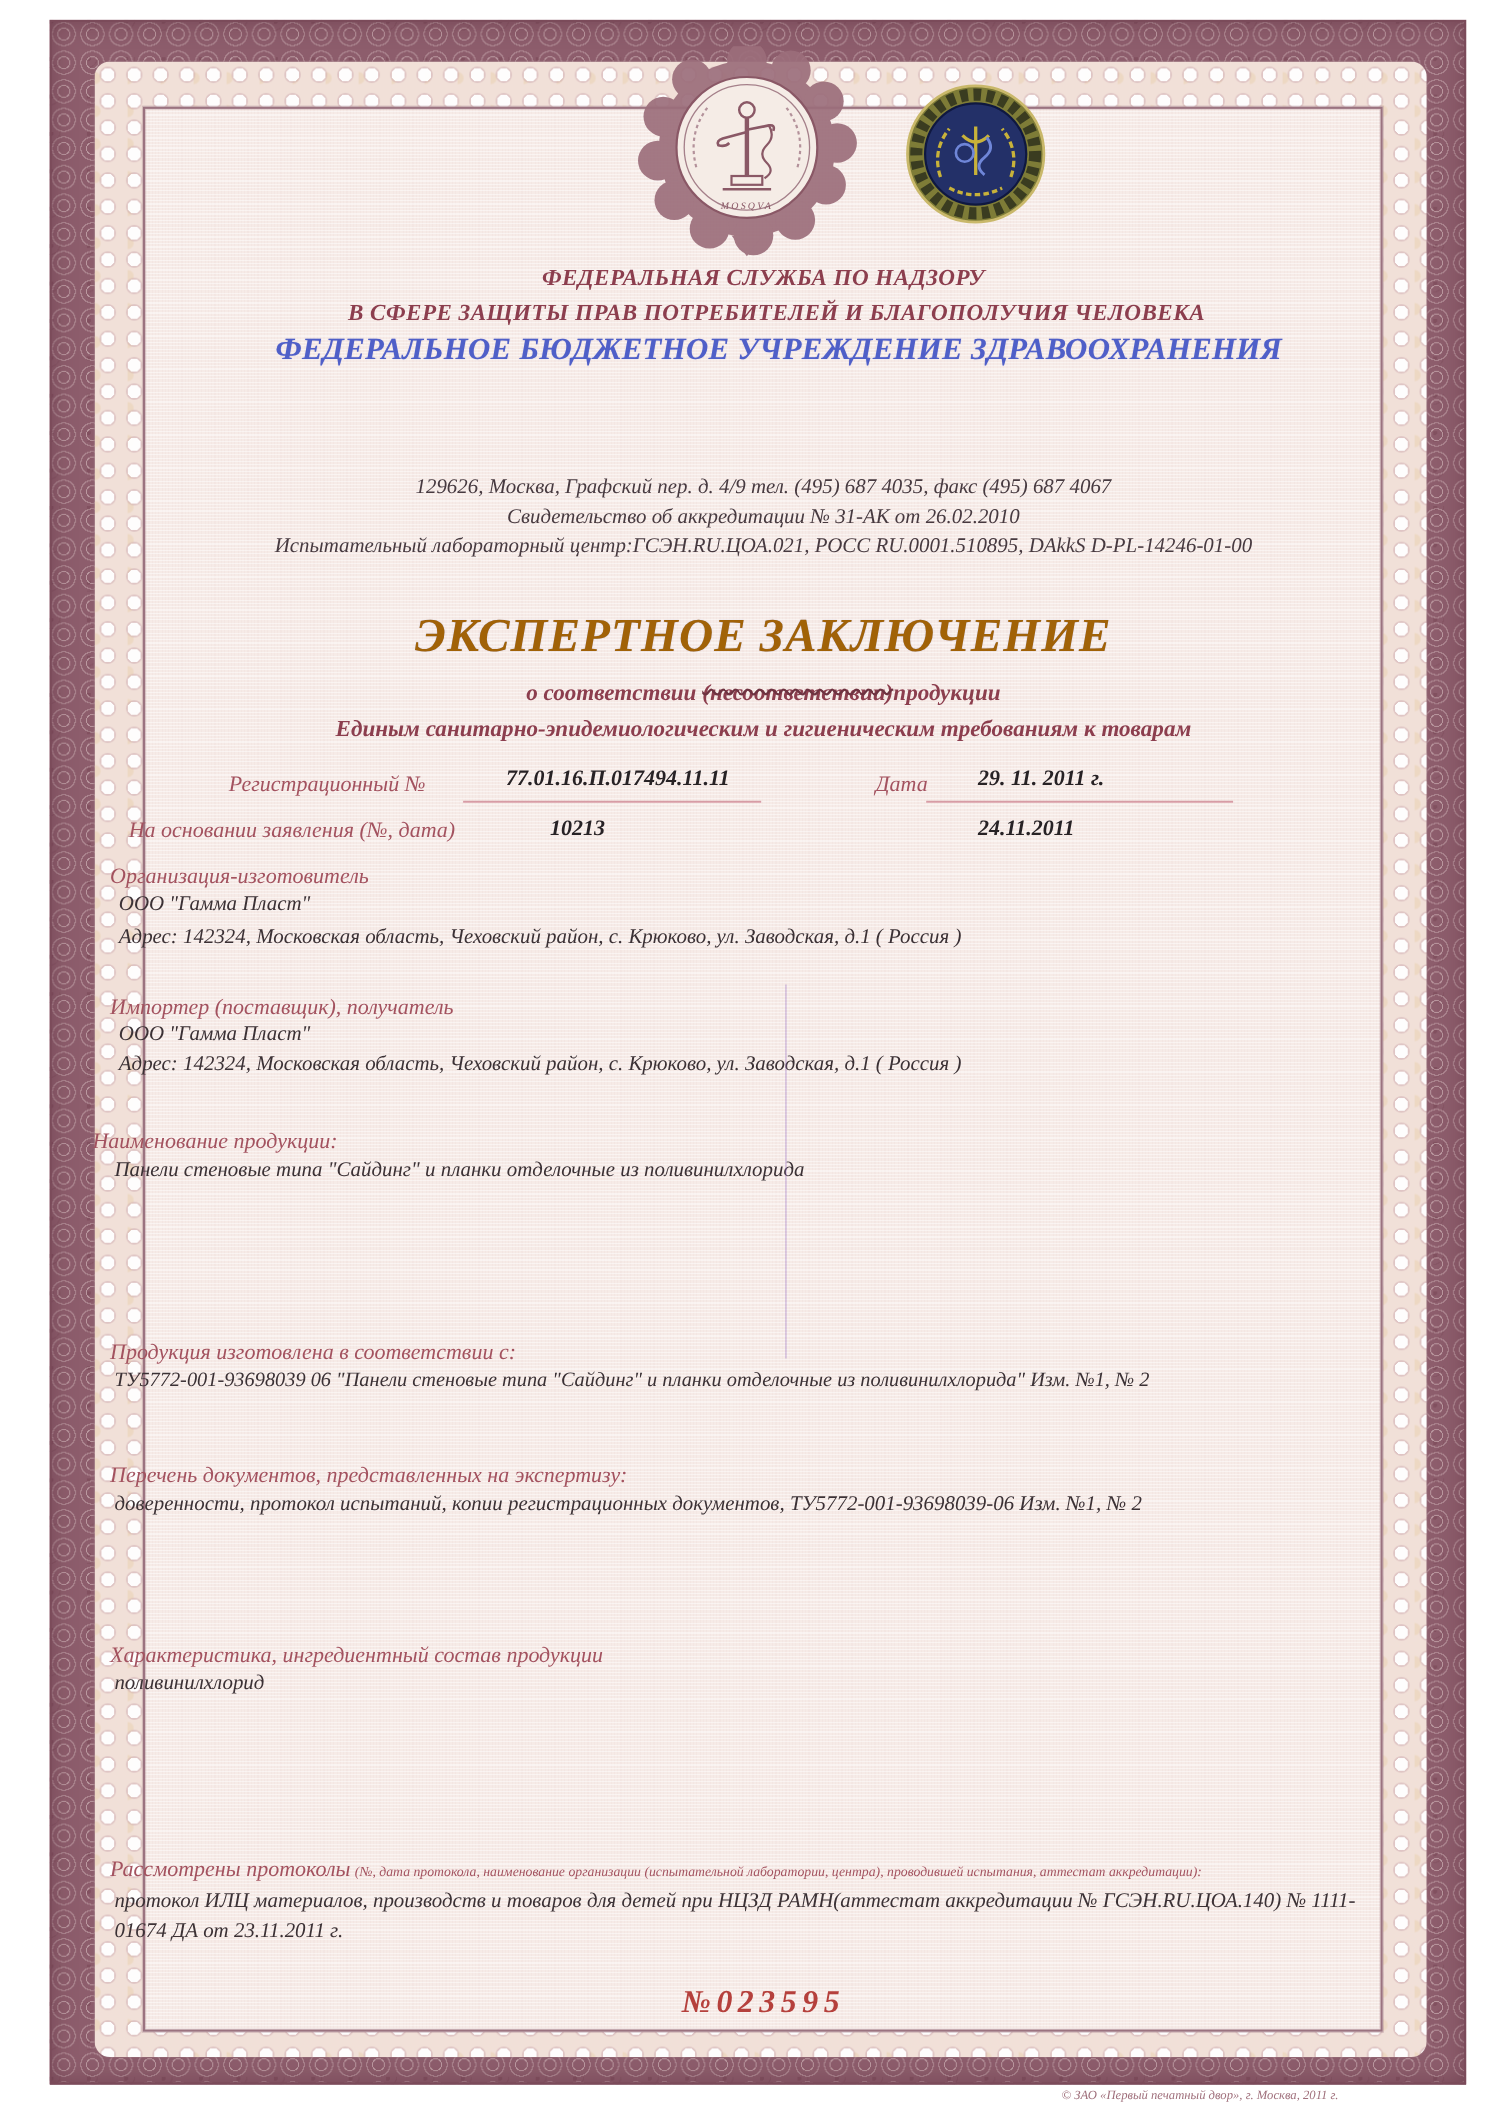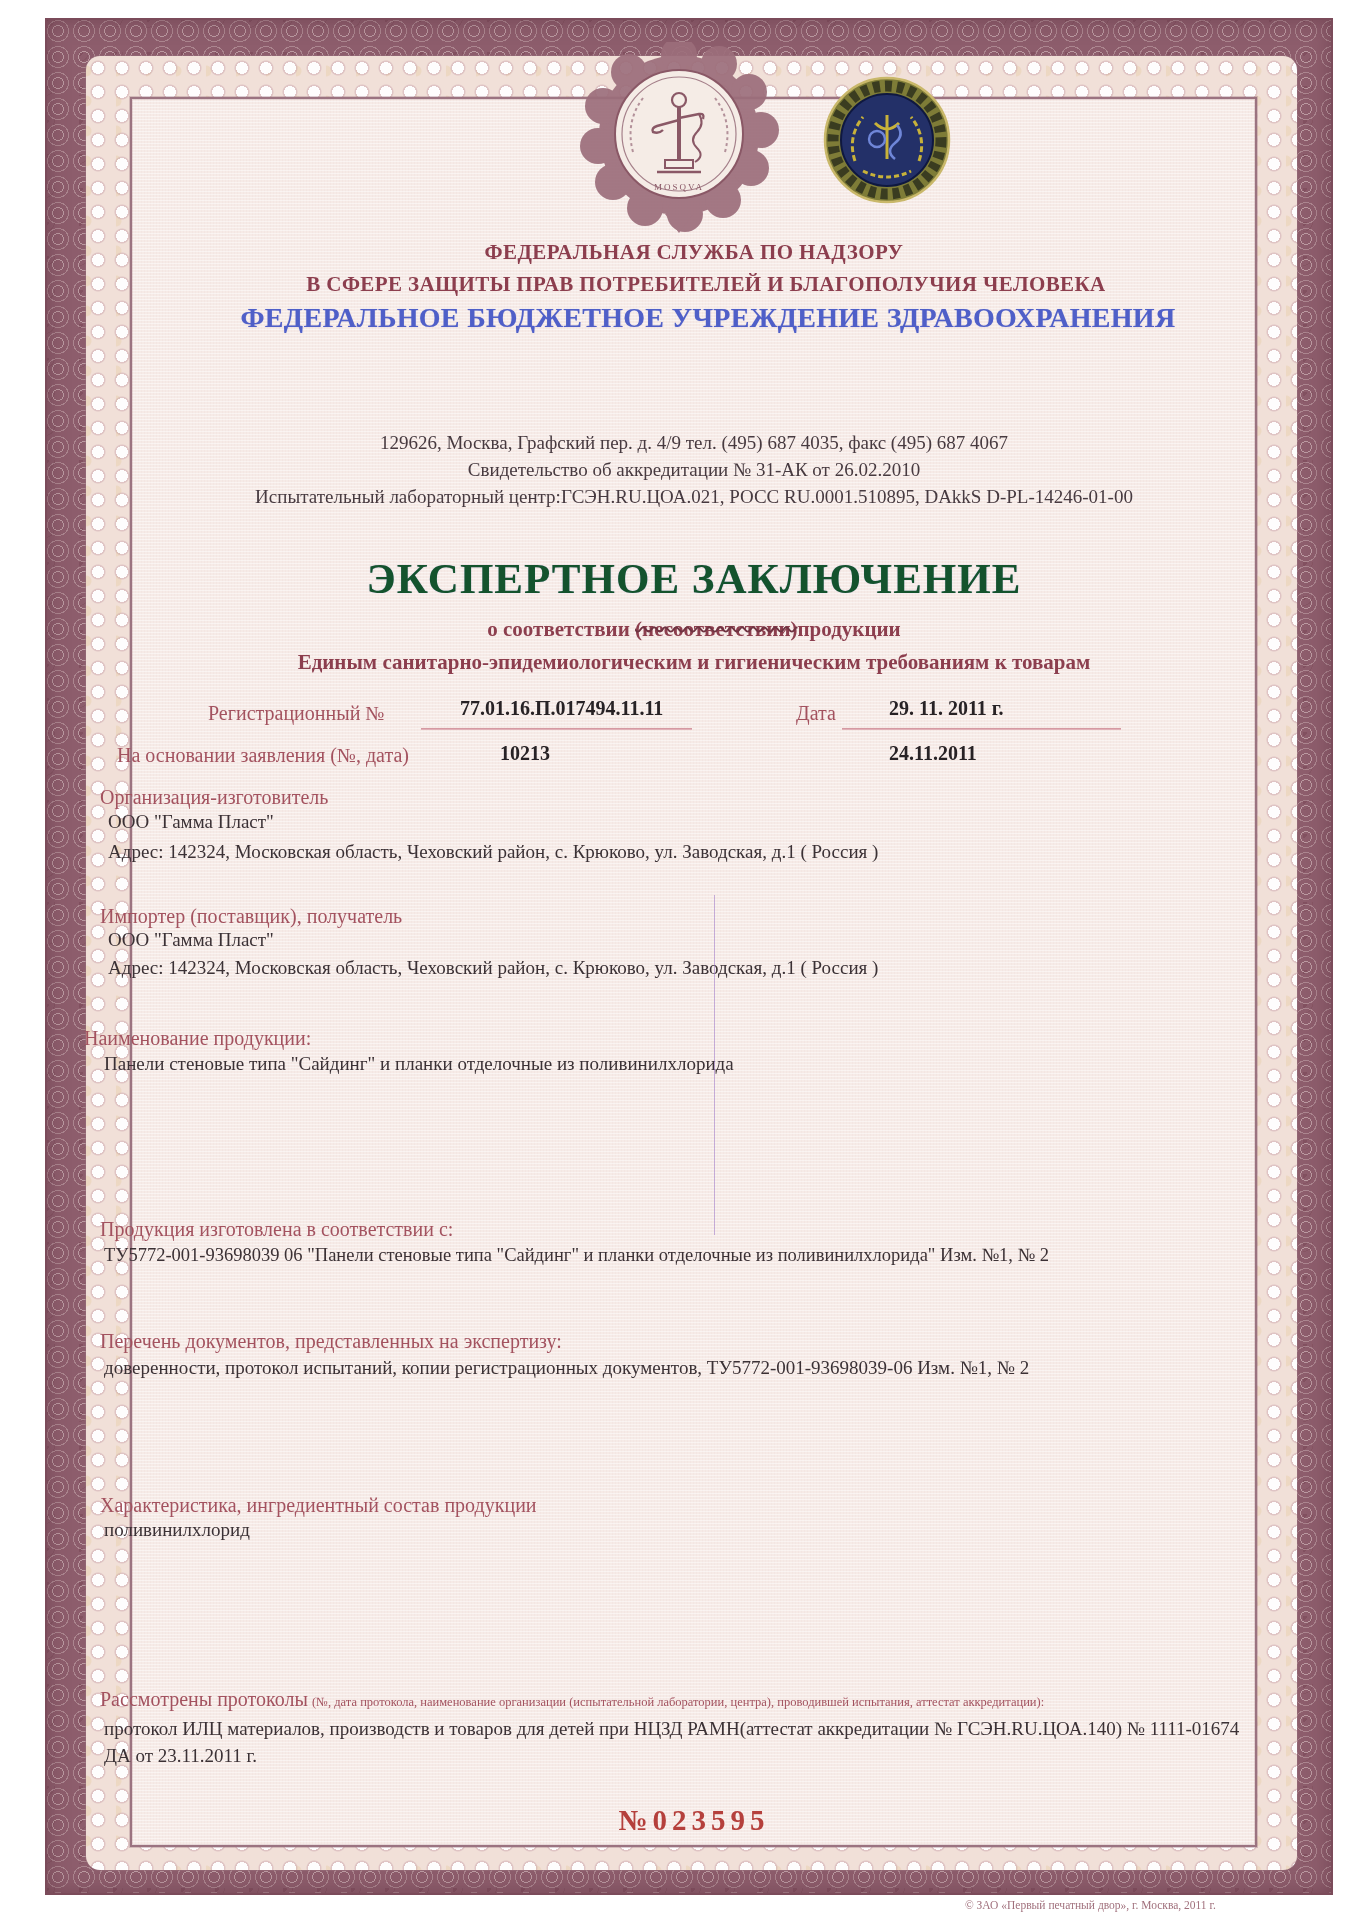--- a/index.html
+++ b/index.html
@@ -1,18 +1,18 @@
 <!DOCTYPE html>
 <html><head>
 <meta charset="utf-8">
 <style>
   html,body{margin:0;padding:0;background:#ffffff;}
   .page{
     position:relative;width:1361px;height:1920px;background:#ffffff;
-    font-family:"Liberation Serif","DejaVu Serif",serif;overflow:hidden;
+    font-family:"Liberation Serif","DejaVu Serif",serif;overflow:hidden;font-style:italic;
   }
   
   .band{
     position:absolute;top:18px;left:45px;right:28px;bottom:25px;
     background-color:#8d5d6c;
     background-image:
       radial-gradient(circle at 50% 50%, rgba(255,255,255,0.00) 0 5px, rgba(244,228,226,0.45) 5px 6px, rgba(255,255,255,0) 6px 10px, rgba(244,228,226,0.30) 10px 11px, rgba(255,255,255,0) 11px),
       radial-gradient(circle at 0 0, rgba(120,70,85,0.55) 0 4px, rgba(255,255,255,0) 4px 9px, rgba(120,70,85,0.35) 9px 10px, rgba(255,255,255,0) 10px);
     background-size:26px 26px, 34px 34px;
     box-shadow:inset 0 0 0 2px #7b4b5a, inset 0 0 22px rgba(90,45,60,0.55);
@@ -35,21 +35,21 @@
       repeating-linear-gradient(90deg, rgba(226,196,196,0.12) 0 1px, rgba(255,255,255,0) 1px 3px);
     border:2px solid #9b7380;
     box-shadow:0 0 0 1px rgba(155,115,128,0.35), inset 0 0 0 1px rgba(175,135,145,0.25);
   }
   
   .l{position:absolute;white-space:nowrap;line-height:1.15;}
   .center{left:133px;right:106px;text-align:center;}
   .agency{font-size:21px;font-weight:bold;color:#8c3e4e;letter-spacing:0.4px;}
   .org{font-size:28px;font-weight:bold;color:#4f5fc8;letter-spacing:0.3px;text-shadow:0 0 1px rgba(79,95,200,0.35);}
   .addr{font-size:19px;color:#473a40;}
-  .title{font-size:43px;font-weight:bold;color:#14532d;letter-spacing:1px;text-shadow:0 0 1px rgba(63,81,197,0.35);}
+  .title{font-size:43px;font-weight:bold;color:#a16207;letter-spacing:1px;text-shadow:0 0 1px rgba(63,81,197,0.35);}
   .sub{font-size:21px;font-weight:bold;color:#8c3e4e;}
   .struck{text-decoration:line-through;text-decoration-style:wavy;text-decoration-thickness:1.5px;text-decoration-color:#6e3341;}
   .label{font-size:20px;color:#a3525f;}
   .val{font-size:19px;color:#3b3135;}
   .valb{font-size:20px;font-weight:bold;color:#272225;}
   .note{font-size:12.5px;color:#a3525f;}
   .rule{position:absolute;height:2px;background:linear-gradient(to bottom,#cf8e98,#e7bcc2);}
   .fold{position:absolute;width:1px;background:rgba(148,108,198,0.5);}
   .serial{font-size:29px;font-weight:bold;color:#b5403c;letter-spacing:5px;}
   .copyright{font-size:11.5px;color:#a0707c;}

